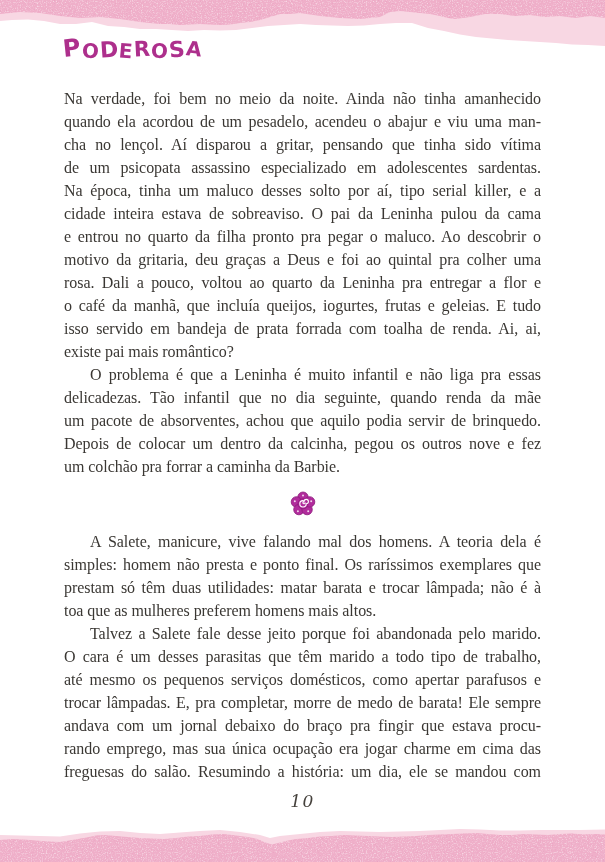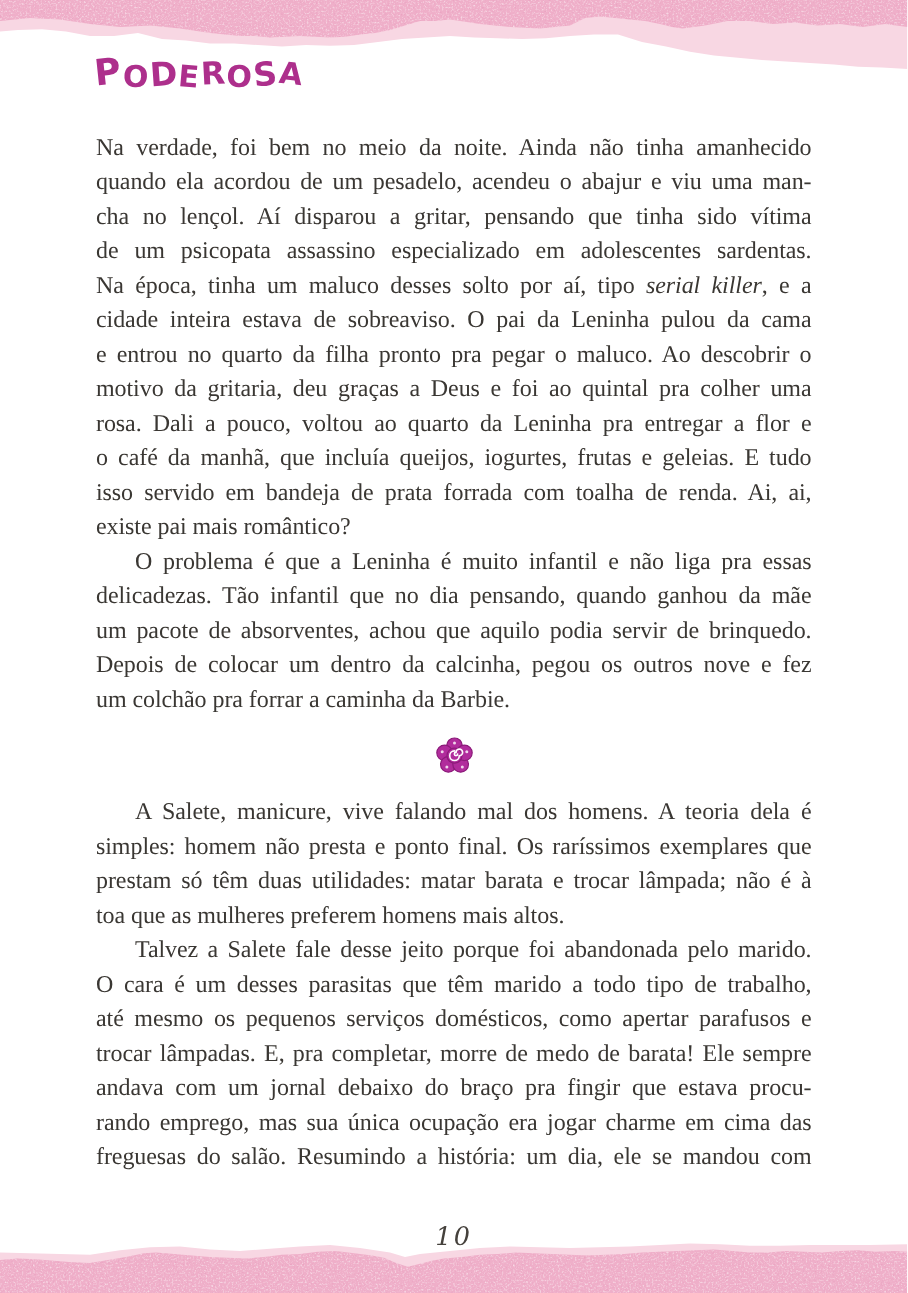--- a/index.html
+++ b/index.html
@@ -43,29 +43,29 @@
     color:var(--c-text,#3a3733);
     letter-spacing:-0.05px;
   }
   .line{
     text-align:justify;
     text-align-last:justify;
     height:23px;overflow:hidden;
   }
   .line.indent{text-indent:26px;}
   .line.end{text-align-last:left;}
-  .it{font-style:italic;}
+  .it{}
 
   .ornament{
     height:52px;
     display:flex;align-items:center;justify-content:center;
   }
 
   .pagenum{
-    position:absolute;top:815px;left:0;width:605px;
+    position:absolute;top:791px;left:0;width:605px;
     text-align:center;
     font-family:"DejaVu Serif", serif;
     font-style:italic;
     font-size:17px;
     letter-spacing:1.5px;
     color:var(--c-page-number,#45413c);
   }
 </style>
 </head>
 <body>
@@ -104,21 +104,21 @@
           <div class="line"><span>cidade inteira estava de sobreaviso. O pai da Leninha pulou da cama</span></div>
           <div class="line"><span>e entrou no quarto da filha pronto pra pegar o maluco. Ao descobrir o</span></div>
           <div class="line"><span>motivo da gritaria, deu graças a Deus e foi ao quintal pra colher uma</span></div>
           <div class="line"><span>rosa. Dali a pouco, voltou ao quarto da Leninha pra entregar a flor e</span></div>
           <div class="line"><span>o café da manhã, que incluía queijos, iogurtes, frutas e geleias. E tudo</span></div>
           <div class="line"><span>isso servido em bandeja de prata forrada com toalha de renda. Ai, ai,</span></div>
           <div class="line end"><span>existe pai mais romântico?</span></div>
         </div>
         <div class="para">
           <div class="line indent"><span>O problema é que a Leninha é muito infantil e não liga pra essas</span></div>
-          <div class="line"><span>delicadezas. Tão infantil que no dia pensando, quando ganhou da mãe</span></div>
+          <div class="line"><span>delicadezas. Tão infantil que no dia seguinte, quando renda da mãe</span></div>
           <div class="line"><span>um pacote de absorventes, achou que aquilo podia servir de brinquedo.</span></div>
           <div class="line"><span>Depois de colocar um dentro da calcinha, pegou os outros nove e fez</span></div>
           <div class="line end"><span>um colchão pra forrar a caminha da Barbie.</span></div>
         </div>
       </div>
     <div class="ornament">
       <svg width="26" height="26" viewBox="0 0 26 26" aria-hidden="true">
         <g style="fill:var(--c-flower-magenta,#b12c9c);stroke:var(--c-flower-outline,#8c1b7a)" stroke-width="0.8">
           <circle cx="13" cy="6.2" r="5.2"></circle>
           <circle cx="6.4" cy="10.9" r="5.2"></circle>

